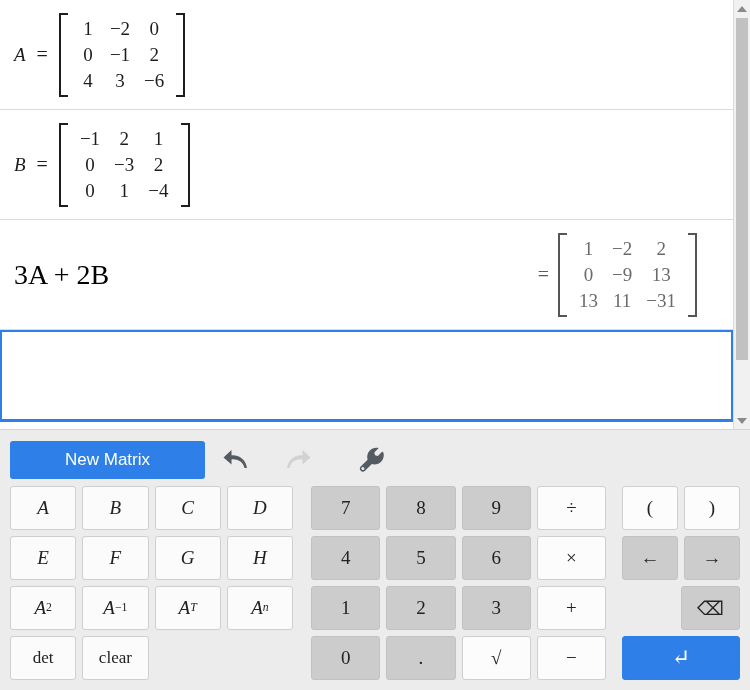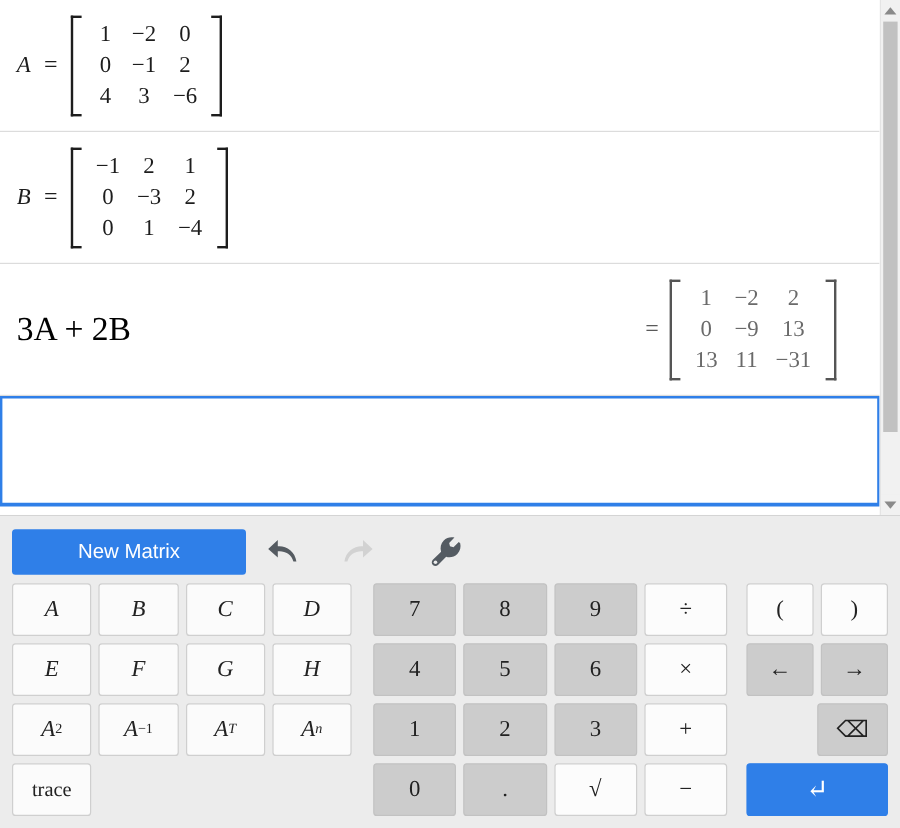--- a/index.html
+++ b/index.html
@@ -415,21 +415,22 @@
             <sup class="">−1</sup>
           </div>
           <div class="key">
             <span style="font-style: italic;">A</span>
             <sup class="sup-i">T</sup>
           </div>
           <div class="key">
             <span style="font-style: italic;">A</span>
             <sup class="sup-i">n</sup>
           </div>
-          <div class="key sans">trace</div>
+          <div class="key sans">det</div>
+          <div class="key sans">clear</div>
           <div class="key blank"></div>
         </div>
       <div class="pad pad-num" id="pad-num">
           <div class="key grey">7</div>
           <div class="key grey">8</div>
           <div class="key grey">9</div>
           <div class="key white">÷</div>
           <div class="key grey">4</div>
           <div class="key grey">5</div>
           <div class="key grey">6</div>

